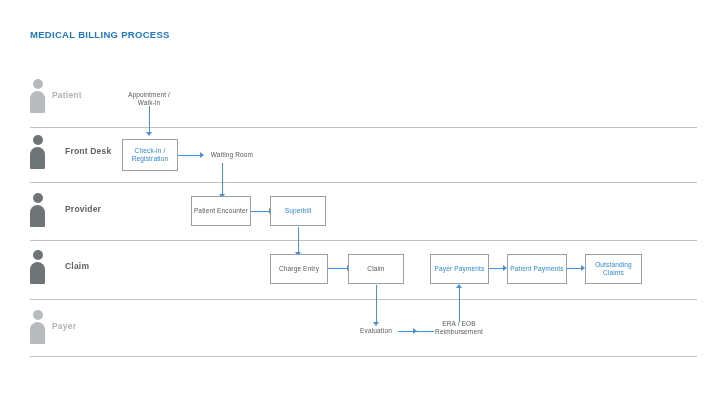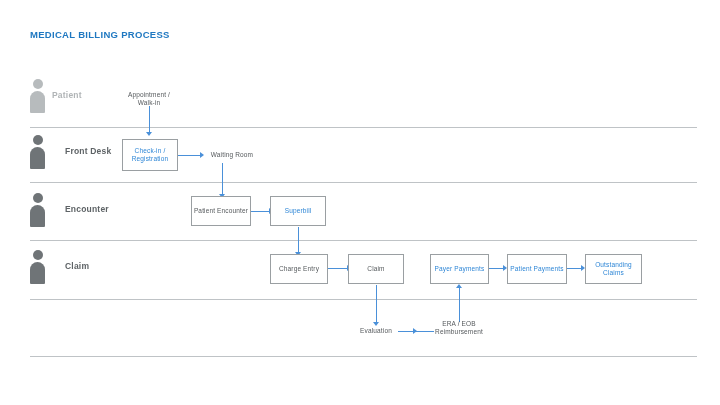--- a/index.html
+++ b/index.html
@@ -98,28 +98,35 @@
         <div class="head"></div>
         <div class="body"></div>
       </div>
     <div class="actor-label">Front Desk</div>
   </div>
   <div class="lane-actor tone-dark" style="left:30px;top:193px">
     <div class="actor-icon">
         <div class="head"></div>
         <div class="body"></div>
       </div>
-    <div class="actor-label">Encounter</div>
+    <div class="actor-label">Provider</div>
   </div>
   <div class="lane-actor tone-dark" style="left:30px;top:250px">
     <div class="actor-icon">
         <div class="head"></div>
         <div class="body"></div>
       </div>
     <div class="actor-label">Claim</div>
+  </div>
+  <div class="lane-actor tone-light" style="left:30px;top:310px">
+    <div class="actor-icon">
+        <div class="head"></div>
+        <div class="body"></div>
+      </div>
+    <div class="actor-label">Payer</div>
   </div>
 
   <div class="conn v" style="left:149px;top:106px;height:26px"></div>
   <div class="arrowhead down" style="left:146px;top:132px"></div>
 
   <div class="conn h" style="left:177px;top:155px;width:23px"></div>
   <div class="arrowhead right" style="left:200px;top:152px"></div>
 
   <div class="conn v" style="left:222px;top:163px;height:31px"></div>
   <div class="arrowhead down" style="left:219px;top:194px"></div>

